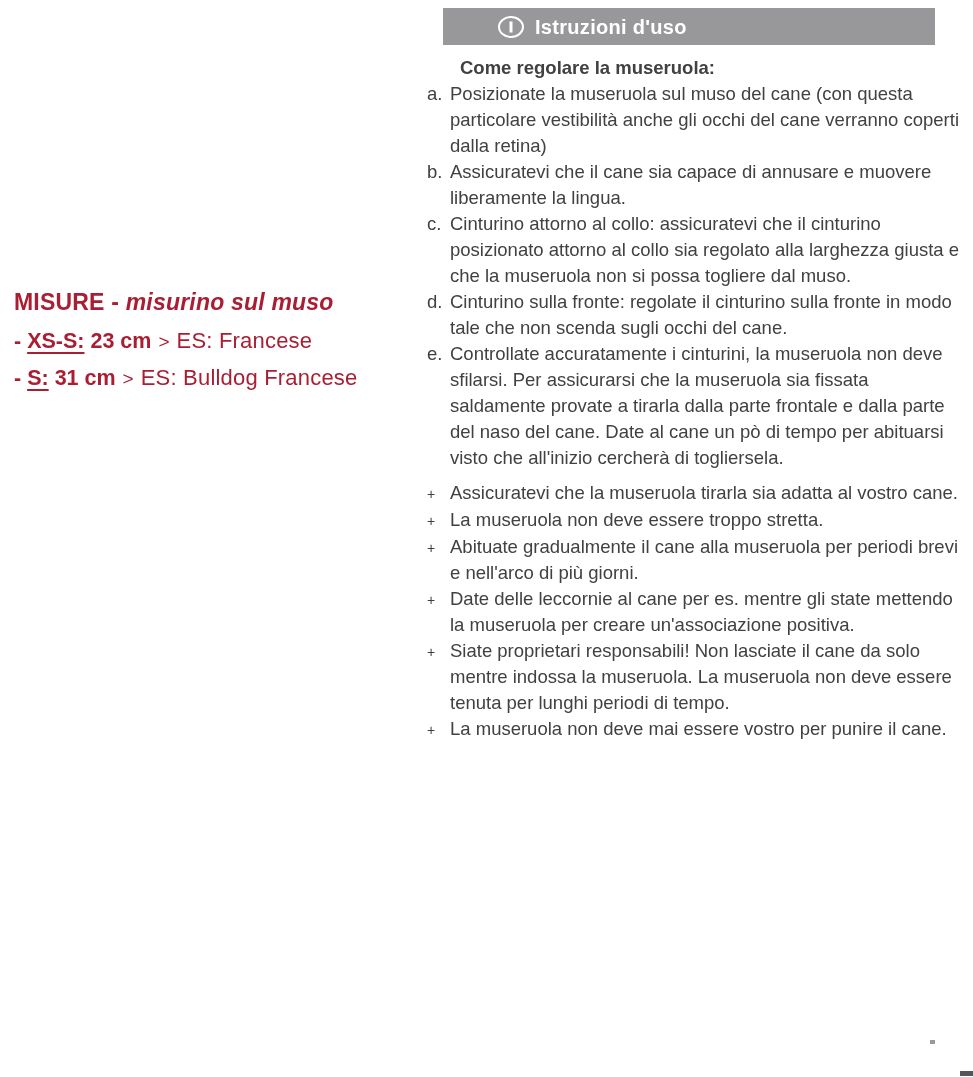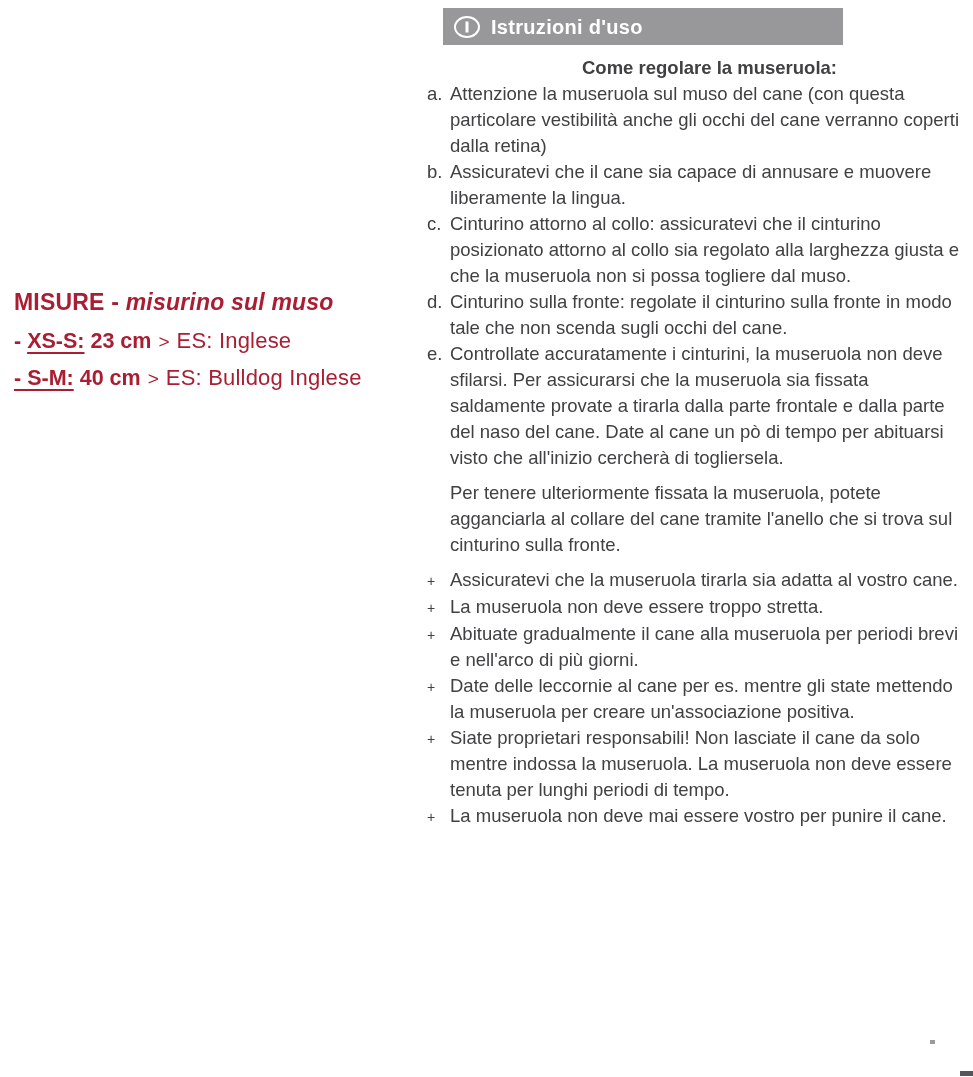--- a/index.html
+++ b/index.html
@@ -27,95 +27,94 @@
   .measure-item .value { font-weight:bold; margin-left:6px; }
   .measure-item .arrow { font-weight:normal; margin-left:7px; font-size:19px; }
   .measure-item .example { font-weight:normal; margin-left:7px; font-size:22px; letter-spacing:.2px; }
 
   
   .instructions {
     position:absolute; left:427px; top:8px; width:542px;
     color:#414042; font-size:18.5px; line-height:26px;
   }
   .header-bar {
-    margin-left:16px; width:400px; height:37px; background:#98989a;
-    display:flex; align-items:center; color:#ffffff;
+    margin-left:16px; width:492px; height:37px; background:#98989a;
+    display:flex; align-items:center; color:#ffffff;padding-left:44px;
   }
   .info-icon {
     margin-left:11px; width:26px; height:22px; border:2px solid #ffffff;
     border-radius:50%; position:relative; flex:none;
   }
   .info-icon::after {
     content:""; position:absolute; left:50%; top:50%;
     transform:translate(-50%,-50%);
     width:3px; height:11px; background:#ffffff;
   }
   .header-title { font-weight:bold; font-size:20px; margin-left:11px; letter-spacing:.3px; }
 
   .body-text { margin-top:10px; }
-  .section-heading { font-weight:bold; margin-left:23px;text-align:center; }
+  .section-heading { font-weight:bold; margin-left:33px; }
   .step-row, .bullet-row { display:flex; }
   .step-letter { width:23px; flex:none; }
   .bullet-marker { width:23px; flex:none; font-size:14px; padding-top:1px; color:#414042; }
   .step-text, .bullet-text { flex:1; }
   .paragraph { margin-left:23px; margin-top:9px; }
   .warning-block { margin-top:9px; }
 
   
   .fragment-small { position:absolute; left:930px; top:1040px; width:5px; height:4px; background:#9a9a9a; }
   .fragment-corner { position:absolute; left:960px; top:1071px; width:13px; height:5px; background:#56565a; }
 </style>
 </head>
 <body>
 
 <div class="measures">
   <div class="measures-title">
     <span>MISURE - </span><span class="it">misurino sul muso</span>
   </div>
 
   <div class="measure-item">
-    <span class="pre">- </span><span class="label">XS-S:</span><span class="value">23 cm</span><span class="arrow">&gt;</span><span class="example">ES: Inglese</span>
+    <span class="pre">- </span><span class="label">XS-S:</span><span class="value">23 cm</span><span class="arrow">&gt;</span><span class="example">ES: Francese</span>
   </div>
   <div class="measure-item">
-    <span class="pre"></span><span class="label">- S-M:</span><span class="value">40 cm</span><span class="arrow">&gt;</span><span class="example">ES: Bulldog Inglese</span>
+    <span class="pre">- </span><span class="label">S:</span><span class="value">31 cm</span><span class="arrow">&gt;</span><span class="example">ES: Bulldog Francese</span>
   </div>
 </div>
 
 <div class="instructions">
 
   <div class="header-bar">
     <span class="info-icon"></span>
     <span class="header-title">Istruzioni d'uso</span>
   </div>
 
   <div class="body-text">
     <div class="section-heading">Come regolare la museruola:</div>
 
     <div class="step-row">
       <span class="step-letter">a.</span>
-      <span class="step-text">Attenzione la museruola sul muso del cane (con questa particolare vestibilità anche gli occhi del cane verranno coperti dalla retina)</span>
+      <span class="step-text">Posizionate la museruola sul muso del cane (con questa particolare vestibilità anche gli occhi del cane verranno coperti dalla retina)</span>
     </div>
     <div class="step-row">
       <span class="step-letter">b.</span>
       <span class="step-text">Assicuratevi che il cane sia capace di annusare e muovere liberamente la lingua.</span>
     </div>
     <div class="step-row">
       <span class="step-letter">c.</span>
       <span class="step-text">Cinturino attorno al collo: assicuratevi che il cinturino posizionato attorno al collo sia regolato alla larghezza giusta e che la museruola non si possa togliere dal muso.</span>
     </div>
     <div class="step-row">
       <span class="step-letter">d.</span>
       <span class="step-text">Cinturino sulla fronte: regolate il cinturino sulla fronte in modo tale che non scenda sugli occhi del cane.</span>
     </div>
     <div class="step-row">
       <span class="step-letter">e.</span>
       <span class="step-text">Controllate accuratamente i cinturini, la museruola non deve sfilarsi. Per assicurarsi che la museruola sia fissata saldamente provate a tirarla dalla parte frontale e dalla parte del naso del cane. Date al cane un pò di tempo per abituarsi visto che all'inizio cercherà di togliersela.</span>
     </div>
 
-    <div class="paragraph">Per tenere ulteriormente fissata la museruola, potete agganciarla al collare del cane tramite l'anello che si trova sul cinturino sulla fronte.</div>
 
     <div class="warning-block">
 
       <div class="bullet-row">
         <span class="bullet-marker">+</span>
         <span class="bullet-text">Assicuratevi che la museruola tirarla sia adatta al vostro cane.</span>
       </div>
       <div class="bullet-row">
         <span class="bullet-marker">+</span>
         <span class="bullet-text">La museruola non deve essere troppo stretta.</span>

